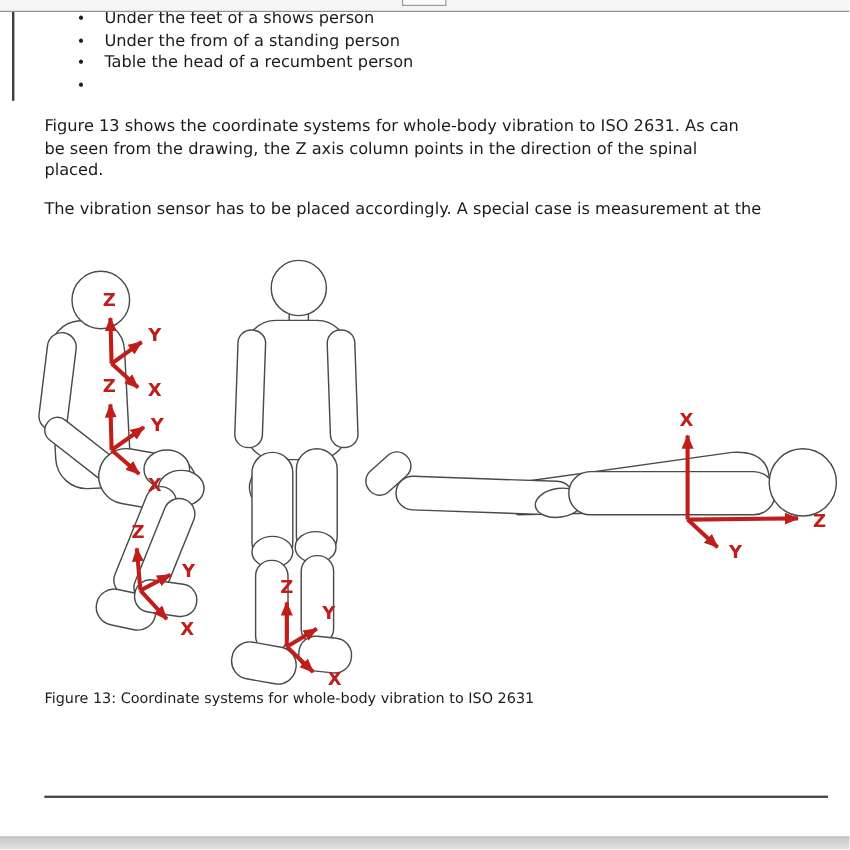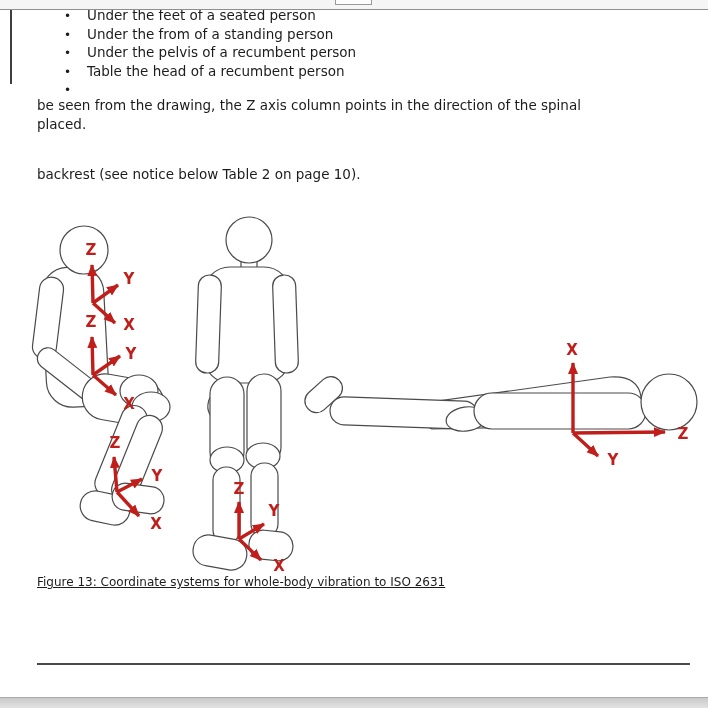--- a/index.html
+++ b/index.html
@@ -25,21 +25,21 @@
   
   .bullet-list{position:absolute;left:0;top:6px;width:700px;}
   .bullet-row{height:18.5px;line-height:18.5px;font-size:13.5px;white-space:nowrap;}
   .bullet-dot{display:inline-block;width:23px;margin-left:64px;font-size:12px;}
   .para{position:absolute;left:37px;width:665px;}
   .para div{height:18.5px;line-height:18.5px;font-size:13.5px;white-space:nowrap;}
   .para1{top:96px;}
   .para2{top:165px;}
   .figure-caption{
     position:absolute;left:37px;top:574px;font-size:12px;line-height:16px;
-    text-decoration:underline;white-space:nowrap;
+    white-space:nowrap;
   }
   .footer-rule{
     position:absolute;left:37px;top:663px;width:653px;height:2px;background:#4a4a4a;
   }
   .bottom-strip{
     position:absolute;left:0;top:697px;width:708px;height:11px;
     border-top:1px solid #ababab;box-sizing:border-box;
     background:linear-gradient(to bottom,#c9c9c9,#e2e2e2);
   }
   .figure-svg{position:absolute;left:0;top:215px;}
@@ -53,34 +53,34 @@
 </head>
 <body>
 
 <div class="top-strip">
   <div class="partial-button"></div>
 </div>
 
 <div class="content-border-line"></div>
 
 <div class="bullet-list">
-  <div class="bullet-row"><span class="bullet-dot">•</span><span>Under the feet of a seated person</span></div>
+  <div class="bullet-row"><span class="bullet-dot">•</span><span>Under the feet of a shows person</span></div>
   <div class="bullet-row"><span class="bullet-dot">•</span><span>Under the from of a standing person</span></div>
-  <div class="bullet-row"><span class="bullet-dot">•</span><span>Under the pelvis of a recumbent person</span></div>
   <div class="bullet-row"><span class="bullet-dot">•</span><span>Table the head of a recumbent person</span></div>
   <div class="bullet-row"><span class="bullet-dot">•</span><span></span></div>
 </div>
 
 <div class="para para1">
+  <div>Figure 13 shows the coordinate systems for whole-body vibration to ISO 2631. As can</div>
   <div>be seen from the drawing, the Z axis column points in the direction of the spinal</div>
   <div>placed.</div>
 </div>
 
 <div class="para para2">
-  <div>backrest (see notice below Table 2 on page 10).</div>
+  <div>The vibration sensor has to be placed accordingly. A special case is measurement at the</div>
 </div>
 
 <svg class="figure-svg" width="708" height="362" viewBox="0 0 708 362">
   <defs>
     <marker id="ah" markerUnits="userSpaceOnUse" markerWidth="14" markerHeight="12" refX="11" refY="5" orient="auto">
       <path d="M0,0 L12,5 L0,10 Z" fill="#c01e1a"></path>
     </marker>
   </defs>
 
   <g>

